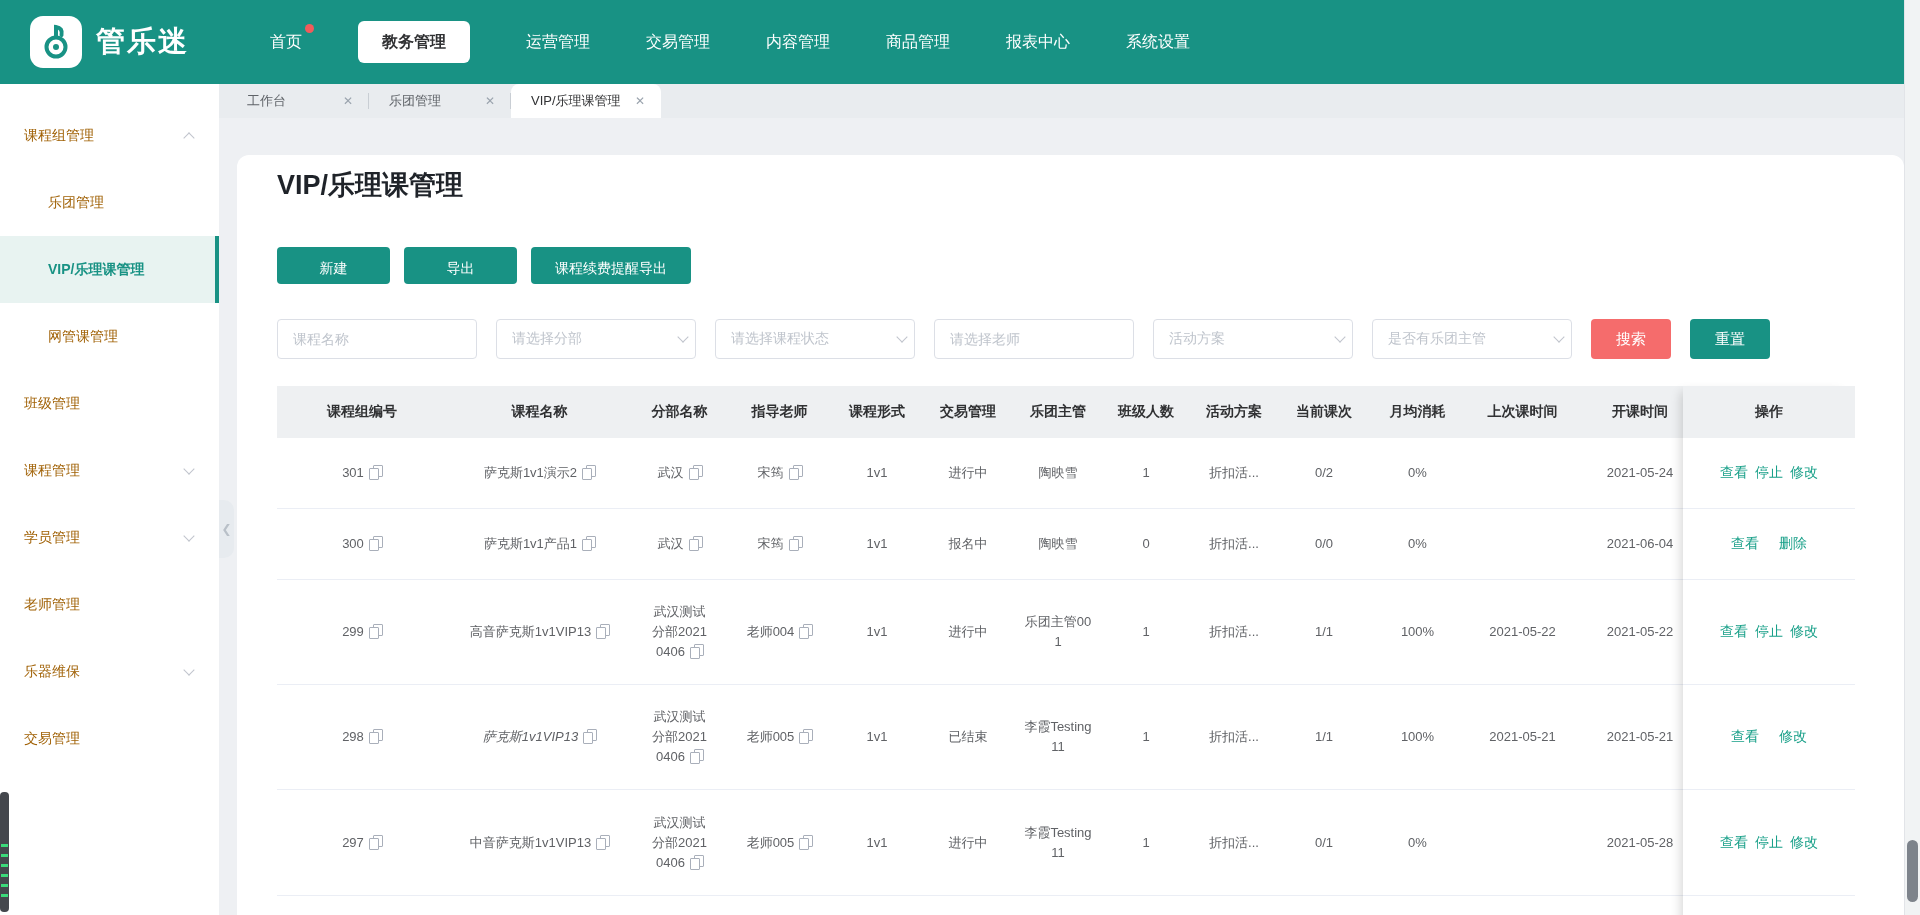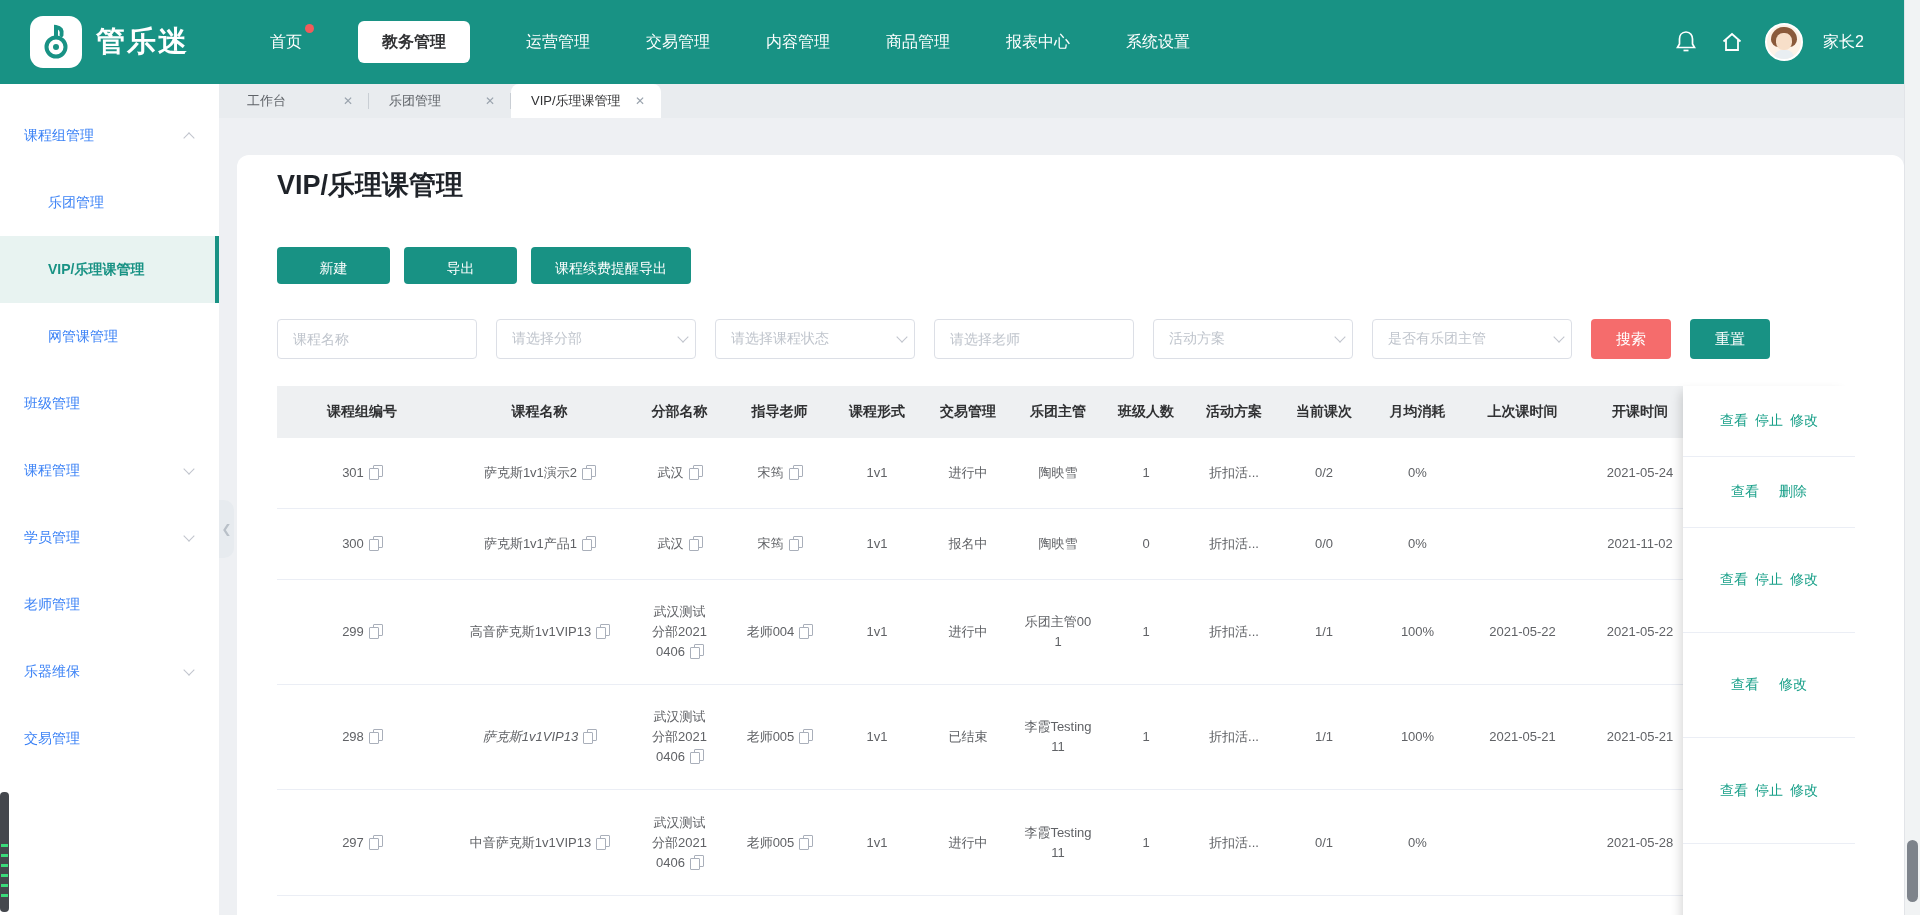--- a/index.html
+++ b/index.html
@@ -17,21 +17,21 @@
   .top-right { position:absolute; right:56px; top:0; height:84px; display:flex; align-items:center; gap:20px; }
   .tb-icon { width:26px; height:26px; display:flex; align-items:center; justify-content:center; cursor:pointer; }
   .avatar { width:38px; height:38px; border-radius:50%; background:#fdf2e7; border:2px solid #fff; position:relative; overflow:hidden; cursor:pointer; }
   .avatar .hair { position:absolute; left:4px; top:2px; width:26px; height:20px; background:#8a5a3b; border-radius:13px 13px 8px 8px; }
   .avatar .face { position:absolute; left:9px; top:8px; width:16px; height:17px; background:#f7dfc9; border-radius:45%; }
   .avatar .body { position:absolute; left:7px; top:25px; width:20px; height:12px; background:#e9eef2; border-radius:8px 8px 0 0; }
   .user-name { color:#fff; font-size:16px; }
 
   
   .sidebar { position:absolute; left:0; top:84px; width:219px; height:831px; background:#fff; z-index:20; padding-top:18px; }
-  .side-item { position:relative; height:67px; display:flex; align-items:center; font-size:14px; color:#3b82f6; cursor:pointer; padding-left:24px; }
+  .side-item { position:relative; height:67px; display:flex; align-items:center; font-size:14px; color:#a16207; cursor:pointer; padding-left:24px; }
   .side-item.sub { padding-left:48px; }
   .side-item.active { background:#e8f3f1; color:#189284; border-right:4px solid #189284; font-weight:bold; }
   .chev { position:absolute; right:26px; width:8px; height:8px; border-right:1.6px solid #c0c4cc; border-bottom:1.6px solid #c0c4cc; }
   .chev.up { transform:rotate(-135deg); margin-top:4px; }
   .chev.down { transform:rotate(45deg); margin-top:-4px; }
   .collapse-handle { position:absolute; left:219px; top:500px; width:15px; height:58px; background:#e7ebef; border-radius:0 10px 10px 0; color:#b9c0c8; font-size:12px; display:flex; align-items:center; justify-content:center; cursor:pointer; z-index:25; }
   .side-scrollbar { position:absolute; left:0; top:792px; width:9px; height:120px; background:#44474d; border-radius:4px; z-index:40; }
   .side-scrollbar .dashes { position:absolute; left:1px; top:52px; width:7px; height:58px; background:repeating-linear-gradient(180deg,#3bd97a 0 3px,#44474d 3px 10px); }
 
   
@@ -98,40 +98,20 @@
   <div class="top-nav">
       <div class="nav-item">首页<span class="nav-dot"></span></div>
       <div class="nav-item active">教务管理</div>
       <div class="nav-item">运营管理</div>
       <div class="nav-item">交易管理</div>
       <div class="nav-item">内容管理</div>
       <div class="nav-item">商品管理</div>
       <div class="nav-item">报表中心</div>
       <div class="nav-item">系统设置</div>
     </div>
-  <div class="top-right">
-    <div class="tb-icon">
-      <svg width="24" height="26" viewBox="0 0 24 26" fill="none" stroke="#fff" stroke-width="1.7">
-        <path d="M12 3 C7.5 3 5.5 6.5 5.5 10 V15 L3.5 18.5 H20.5 L18.5 15 V10 C18.5 6.5 16.5 3 12 3 Z"></path>
-        <path d="M9.5 21.5 h5"></path>
-      </svg>
-    </div>
-    <div class="tb-icon">
-      <svg width="24" height="24" viewBox="0 0 24 24" fill="none" stroke="#fff" stroke-width="1.8">
-        <path d="M3.5 11.5 L12 4 L20.5 11.5"></path>
-        <path d="M6 10 V20 H18 V10"></path>
-      </svg>
-    </div>
-    <div class="avatar">
-      <div class="hair"></div>
-      <div class="face"></div>
-      <div class="body"></div>
-    </div>
-    <span class="user-name">家长2</span>
-  </div>
 </div>
 
 <div class="sidebar">
     <div class="side-item">
       <span>课程组管理</span>
       <span class="chev up"></span>
     </div>
     <div class="side-item sub">
       <span>乐团管理</span>
     </div>
@@ -306,21 +286,21 @@
               <div class="t-cell cell-sessions" style="width: 92px;">
                 <span class="cwrap"><span class="txt">0/0</span></span>
               </div>
               <div class="t-cell cell-monthly" style="width: 95px;">
                 <span class="cwrap"><span class="txt">0%</span></span>
               </div>
               <div class="t-cell cell-last_time" style="width: 115px;">
                 <span class="cwrap"><span class="txt"></span></span>
               </div>
               <div class="t-cell cell-start_time" style="width: 120px;">
-                <span class="cwrap"><span class="txt">2021-11-02</span></span>
+                <span class="cwrap"><span class="txt">2021-06-04</span></span>
               </div>
             </div>
             <div class="t-row" style="height: 105px;">
               <div class="t-cell cell-id" style="width: 170px;">
                 <span class="cwrap"><span class="txt">299</span><span class="ic-copy"></span></span>
               </div>
               <div class="t-cell cell-name" style="width: 185px;">
                 <span class="cwrap"><span class="txt">高音萨克斯1v1VIP13</span><span class="ic-copy"></span></span>
               </div>
               <div class="t-cell cell-branch" style="width: 95px;">
@@ -473,20 +453,21 @@
               <div class="t-cell cell-last_time" style="width: 115px;">
                 <span class="cwrap"><span class="txt"></span></span>
               </div>
               <div class="t-cell cell-start_time" style="width: 120px;">
                 <span class="cwrap"><span class="txt"></span></span>
               </div>
             </div>
           </div>
       </div>
       <div class="t-ops">
+          <div class="t-hcell">操作</div>
           <div class="ops-cell" style="height: 71px; gap: 7px;">
             <span class="op-link">查看</span>
             <span class="op-link">停止</span>
             <span class="op-link">修改</span>
           </div>
           <div class="ops-cell" style="height: 71px; gap: 20px;">
             <span class="op-link">查看</span>
             <span class="op-link">删除</span>
           </div>
           <div class="ops-cell" style="height: 105px; gap: 7px;">

